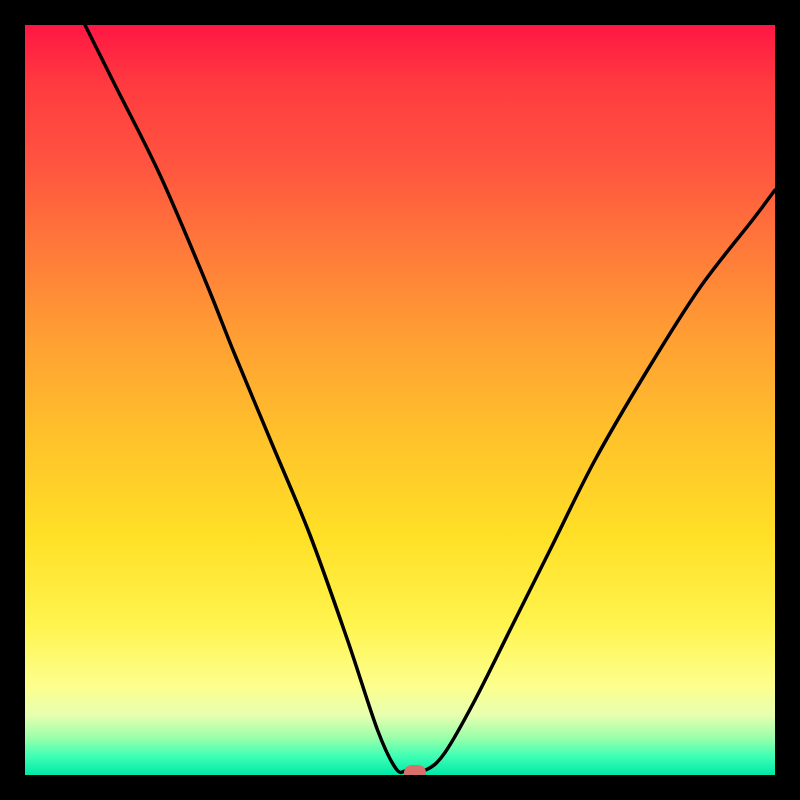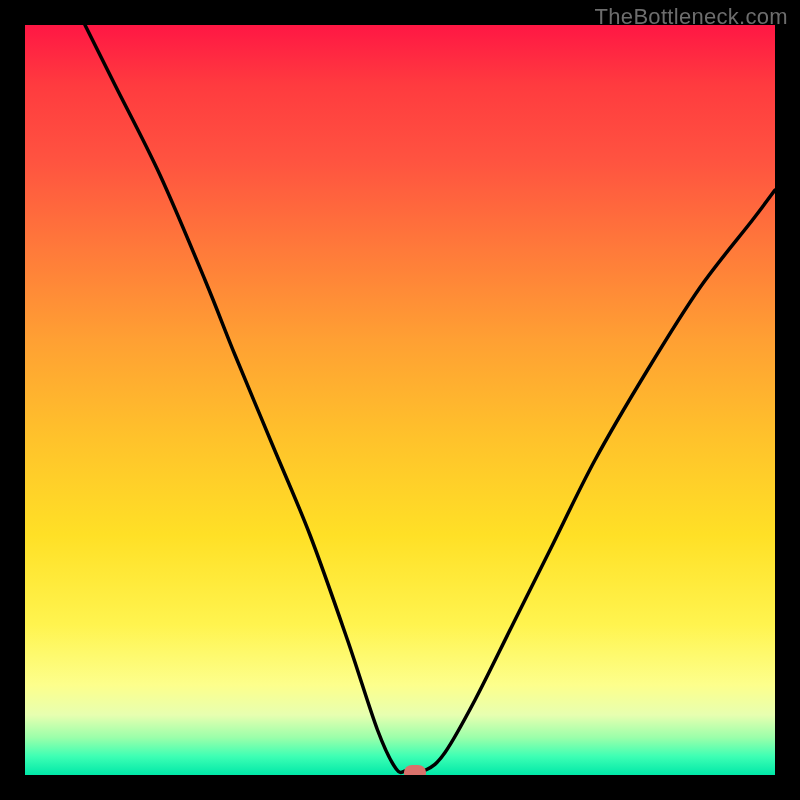--- a/index.html
+++ b/index.html
@@ -69,21 +69,20 @@
     height: 15px;
     border-radius: 8px / 7px;
     background: #d9716b;
     z-index: 3;
   }
 </style>
 </head>
 <body>
 
 <div class="frame">
-  <div class="watermark">TheBottleneck.com</div>
 
   <div class="plot-area">
     <div class="gradient"></div>
 
     <svg class="curve-svg" viewBox="0 0 750 750" preserveAspectRatio="none">
       <path id="curve-path" d="M 60.00 0.00 C 65.00 10.00, 77.50 35.00, 90.00 60.00 C 102.50 85.00, 120.00 117.50, 135.00 150.00 C 150.00 182.50, 167.50 225.00, 180.00 255.00 C 192.50 285.00, 198.75 302.50, 210.00 330.00 C 221.25 357.50, 235.00 390.00, 247.50 420.00 C 260.00 450.00, 272.50 477.50, 285.00 510.00 C 297.50 542.50, 311.25 582.50, 322.50 615.00 C 333.75 647.50, 344.38 683.50, 352.50 705.00 C 360.63 726.50, 366.25 737.25, 371.25 744.00 C 376.25 750.75, 377.50 745.38, 382.50 745.50 C 387.50 745.63, 395.00 747.75, 401.25 744.75 C 407.50 741.75, 411.88 739.13, 420.00 727.50 C 428.13 715.88, 438.75 696.25, 450.00 675.00 C 461.25 653.75, 475.00 625.00, 487.50 600.00 C 500.00 575.00, 511.25 552.50, 525.00 525.00 C 538.75 497.50, 553.75 465.00, 570.00 435.00 C 586.25 405.00, 605.00 373.75, 622.50 345.00 C 640.00 316.25, 657.50 287.50, 675.00 262.50 C 692.50 237.50, 715.00 211.25, 727.50 195.00 C 740.00 178.75, 746.25 170.00, 750.00 165.00" fill="none" stroke="#000000" stroke-width="3.5" stroke-linecap="round" stroke-linejoin="round"></path>
     </svg>
 
     <div class="marker" id="marker" style="left: 379px; top: 740px; background: rgb(217, 113, 107);"></div>
   </div>

